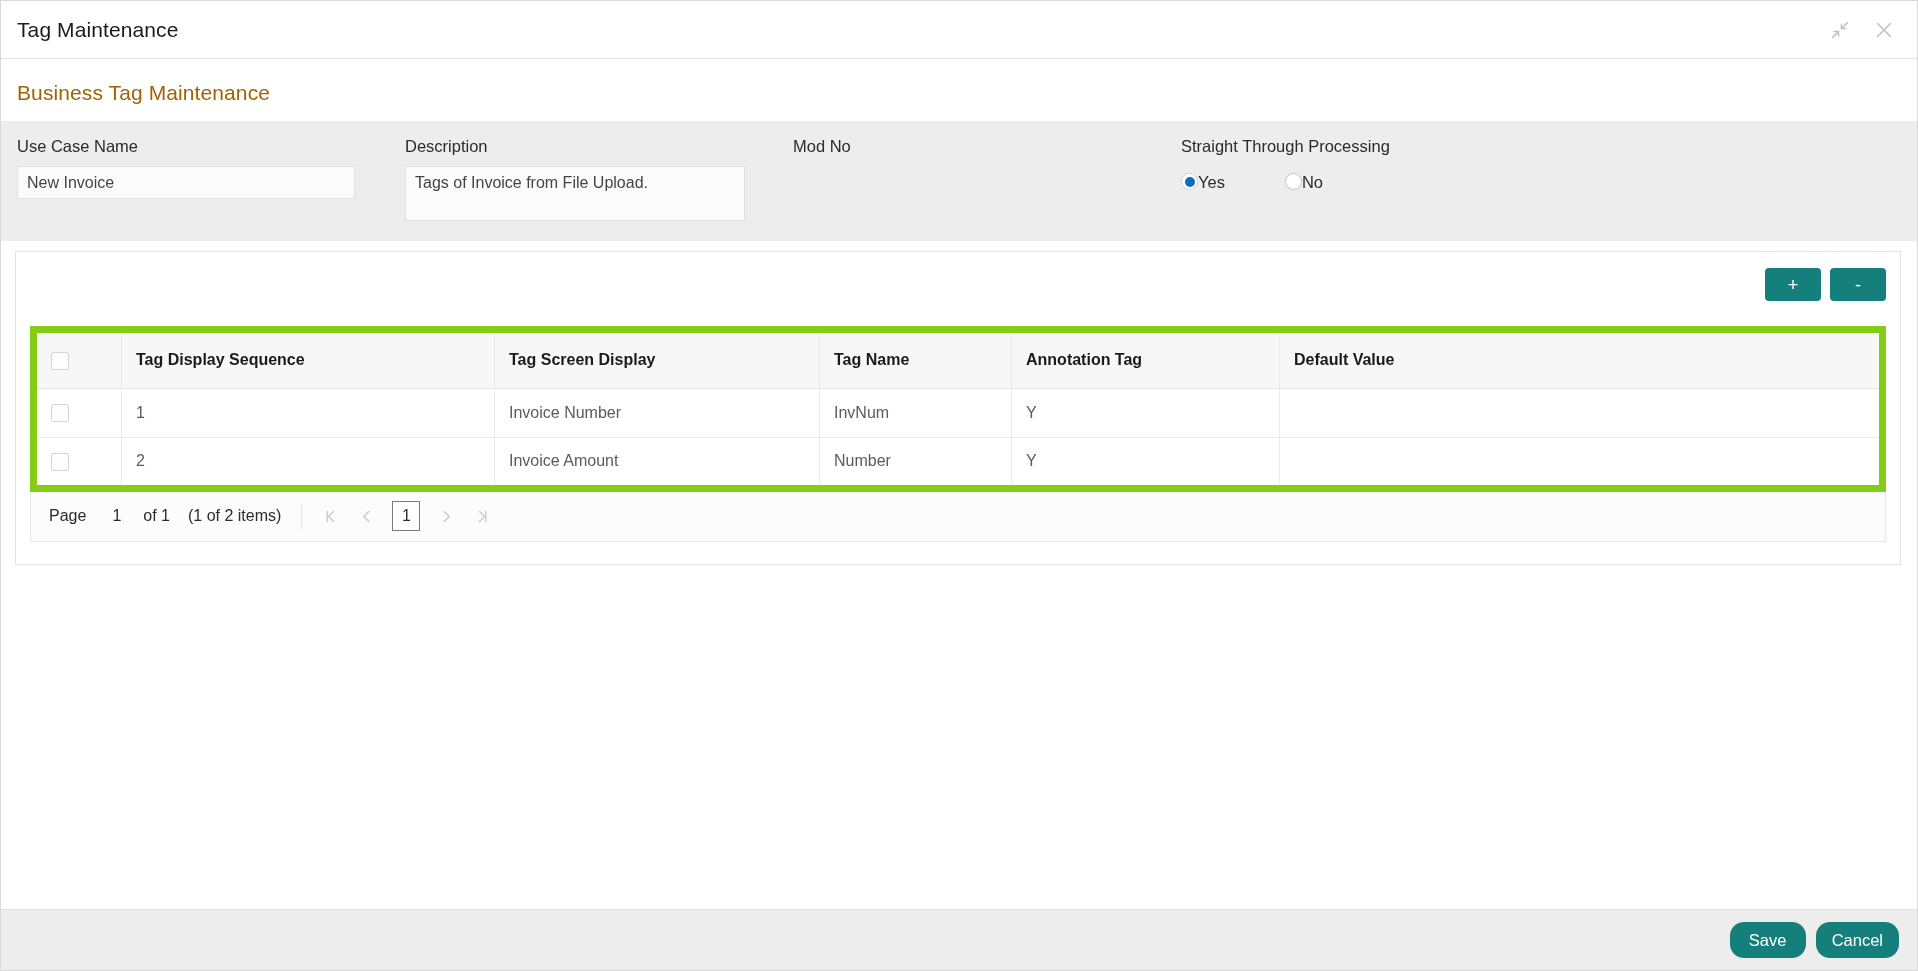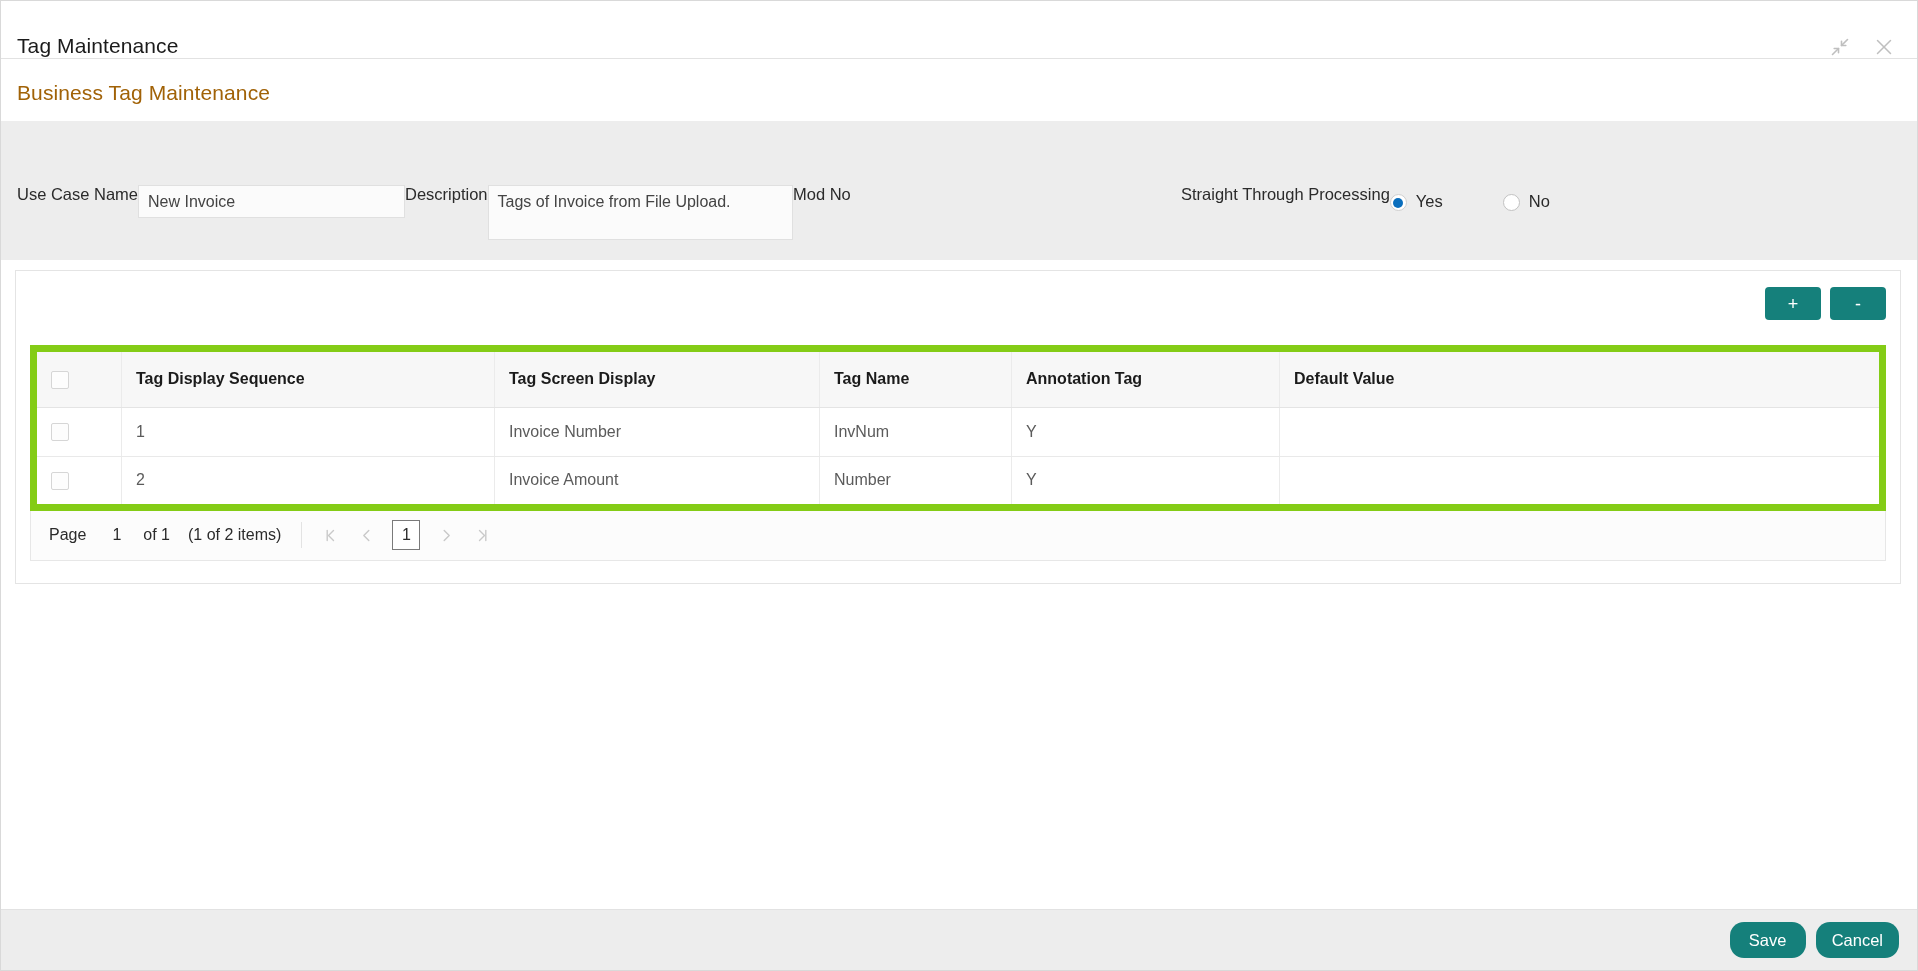--- a/index.html
+++ b/index.html
@@ -23,21 +23,21 @@
     overflow: hidden;
   }
 
   
   .titlebar {
     height: 58px;
     flex: 0 0 58px;
     background: #ffffff;
     border-bottom: 1px solid #e2e2e2;
     display: flex;
-    align-items: flex-end;
+    align-items: center;
     padding: 0 22px 0 16px;
   }
   .titlebar-title {
     font-size: 21px;
     color: #1b1b1b;
     font-weight: 400;
     letter-spacing: 0.1px;
   }
   .titlebar-actions {
     margin-left: auto;
@@ -72,21 +72,21 @@
   
   .form-strip {
     flex: 0 0 auto;
     background: #ededed;
     padding: 16px 16px 20px 16px;
     display: flex;
     align-items: flex-start;
   }
   .field {
     display: flex;
-    margin-top: 48px;
+    flex-direction: column;
   }
   .field-label {
     font-size: 16.5px;
     color: #2b2b2b;
     font-weight: 400;
     margin-bottom: 10px;
     white-space: nowrap;
   }
   .field-usecase   { width: 388px; }
   .field-desc      { width: 388px; margin-left: 0; }
@@ -120,22 +120,21 @@
   }
 
   .radio-row {
     display: flex;
     align-items: center;
     gap: 14px;
     height: 33px;
   }
   .radio-opt {
     display: flex;
-    align-items: flex-end;
-    gap: 9px;
+    align-items: flex-start;
     cursor: pointer;
   }
   .radio-mark {
     width: 17px;
     height: 17px;
     border-radius: 50%;
     border: 1px solid #c2c2c2;
     background: #ffffff;
     position: relative;
     flex: 0 0 17px;

